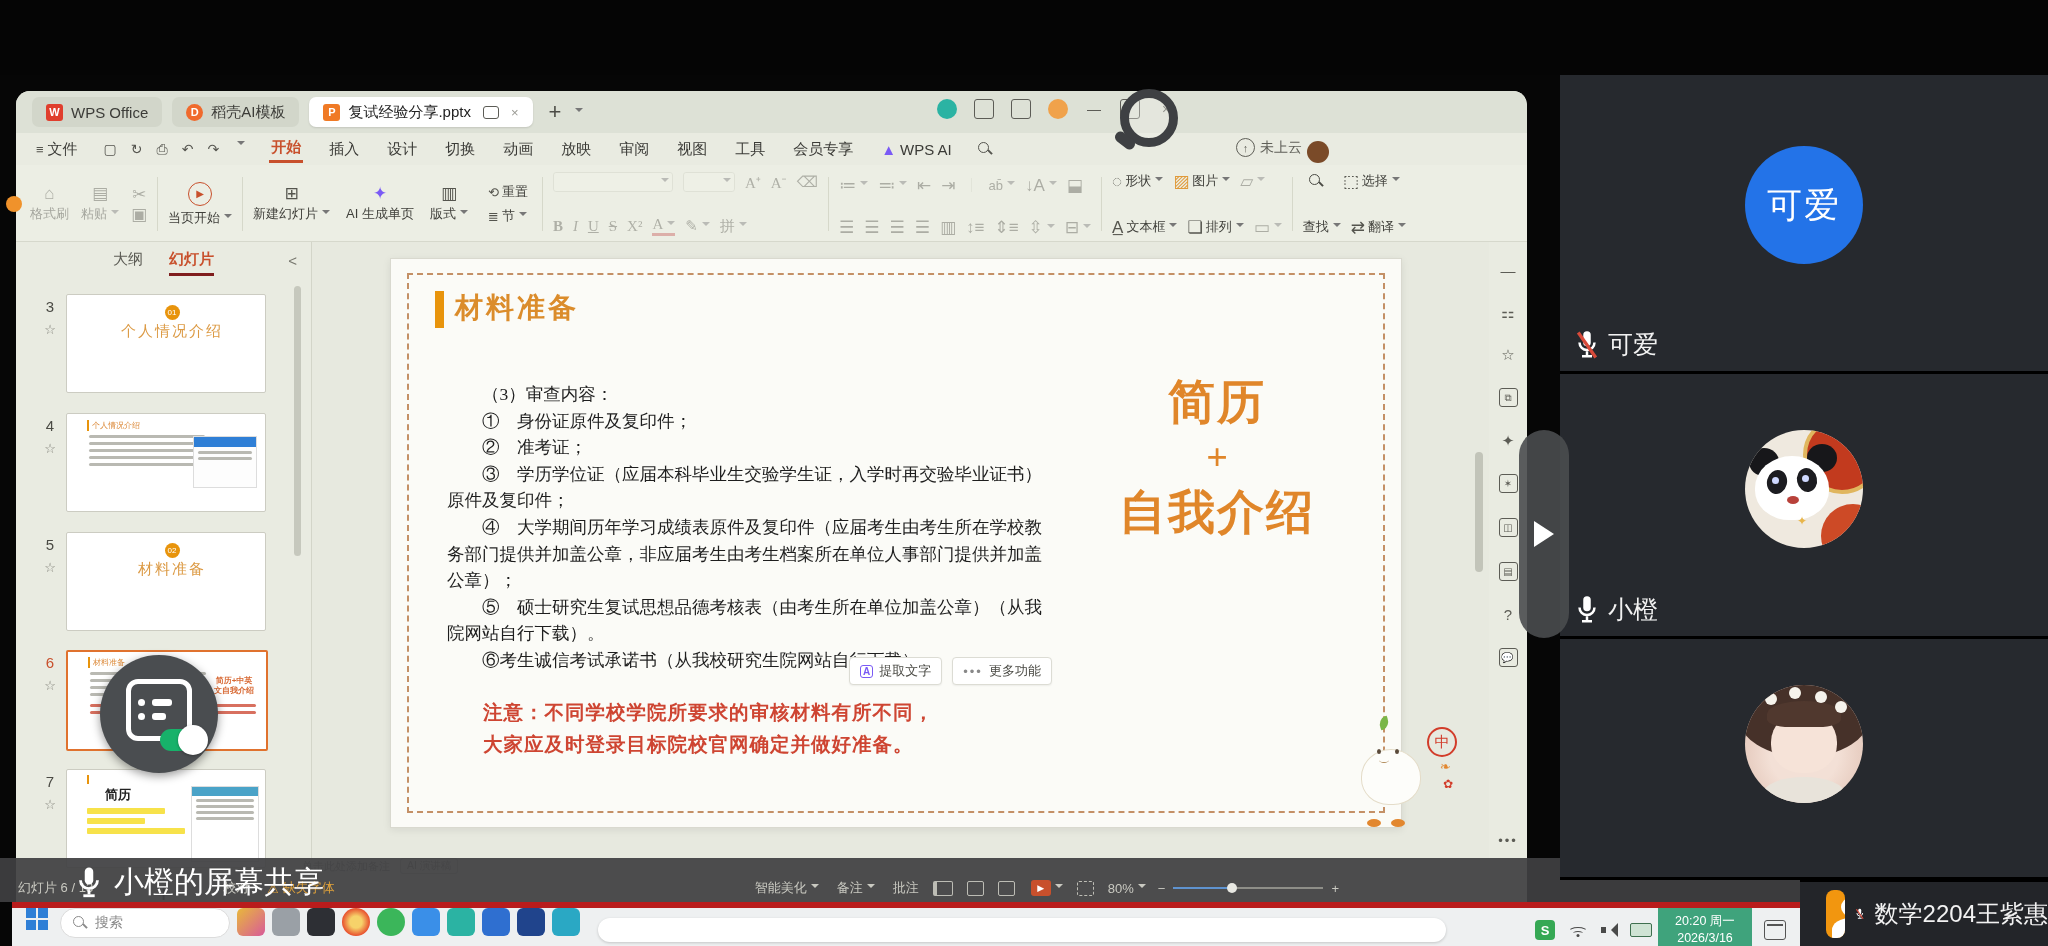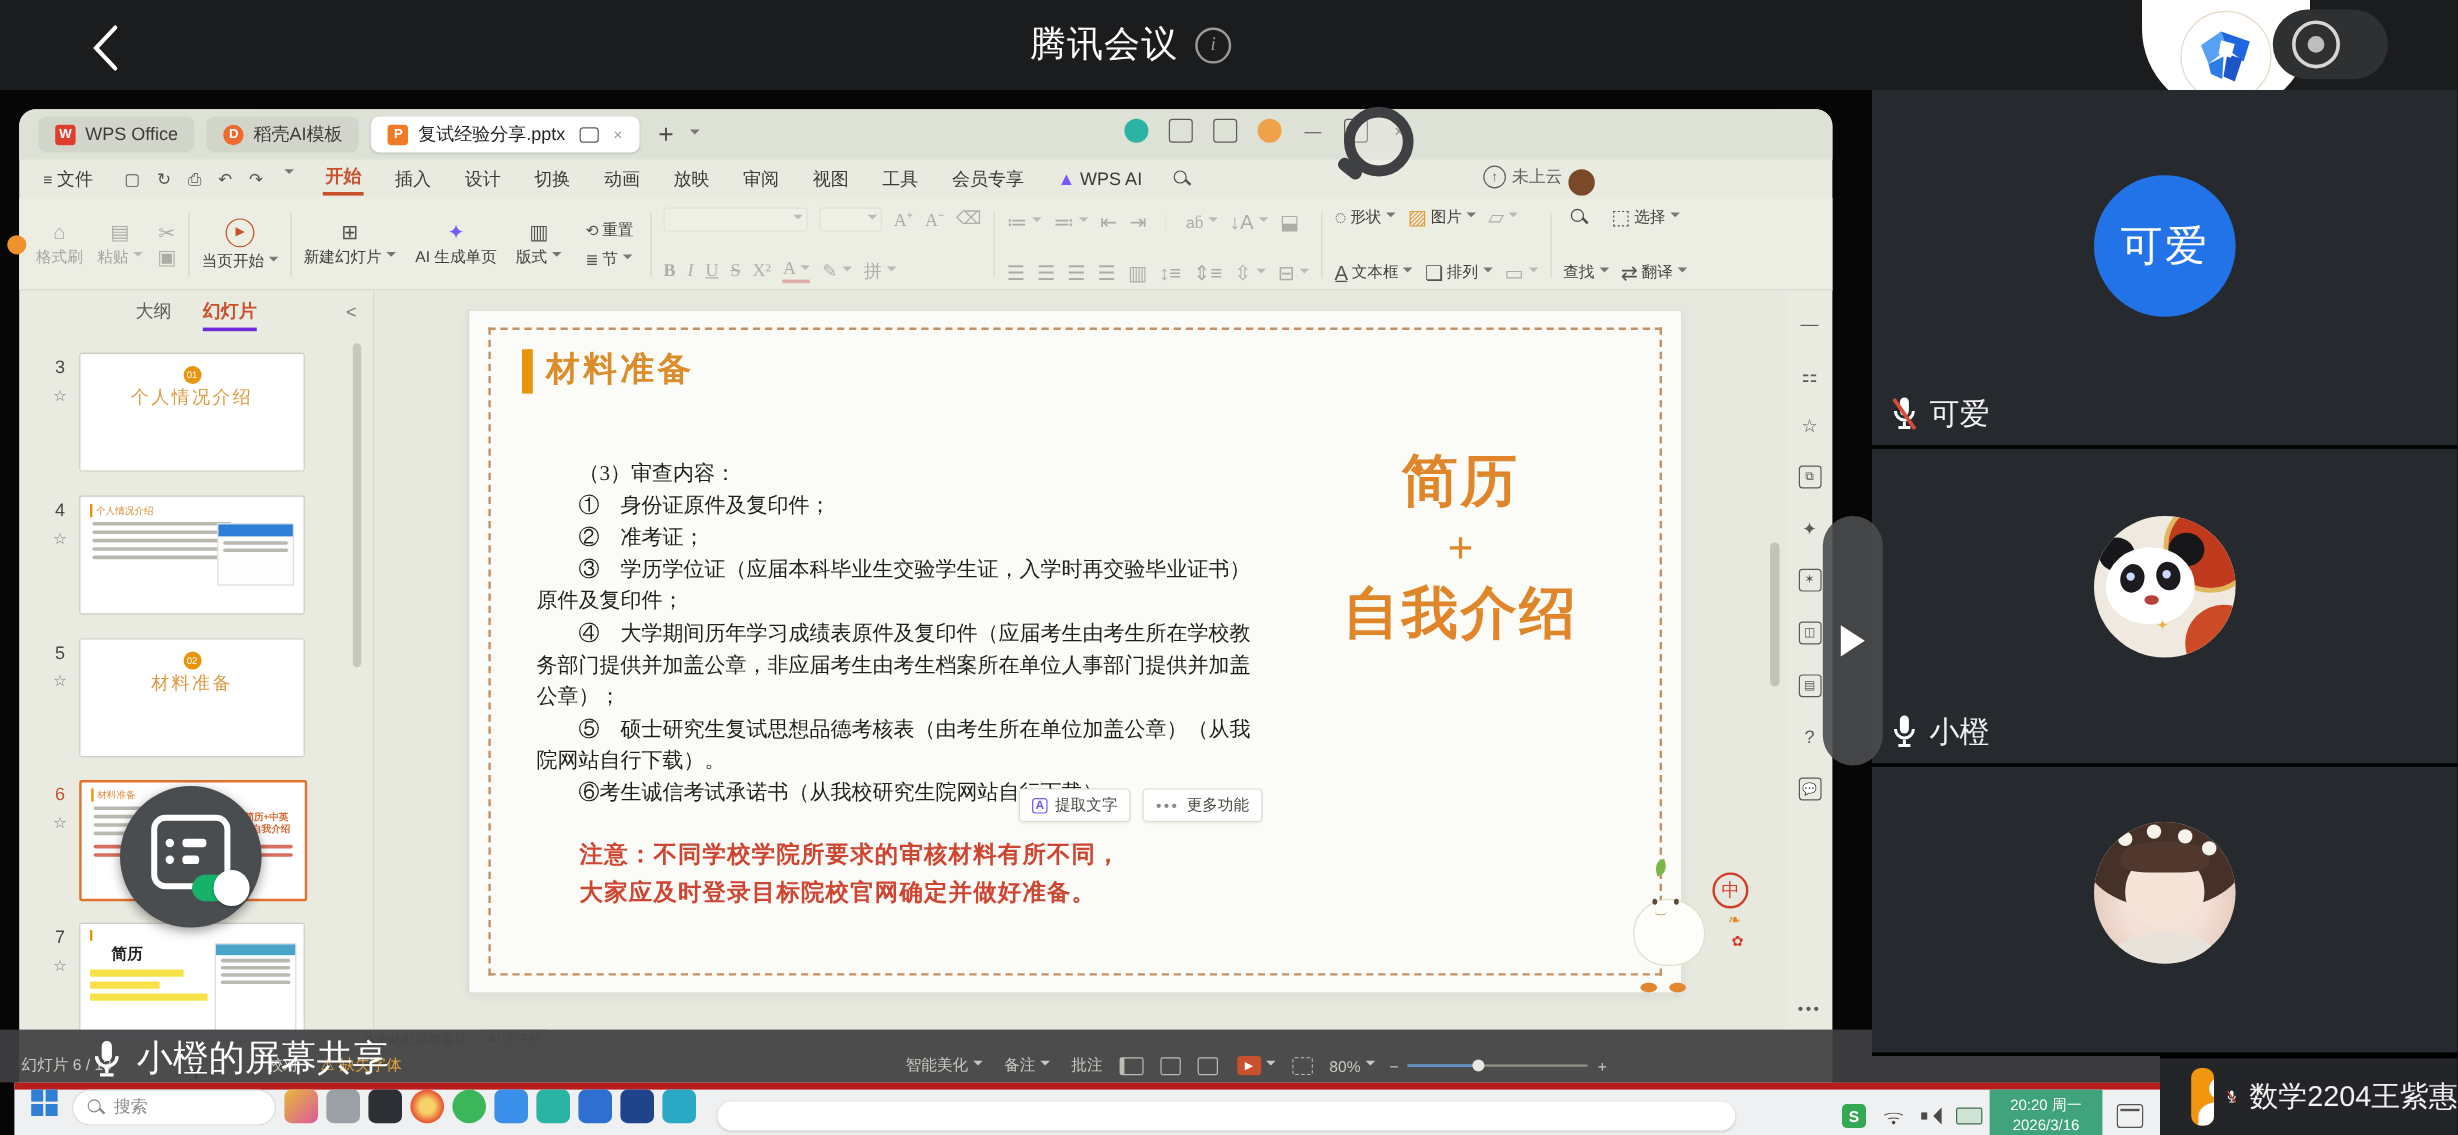--- a/index.html
+++ b/index.html
@@ -54,25 +54,25 @@
   .rico{font-size:17px;color:#55554e;line-height:1;}
   .playc{width:22px;height:22px;border:1.6px solid #c8502c;border-radius:50%;color:#c8502c;font-size:10px;display:flex;align-items:center;justify-content:center;}
   .fbox{width:120px;height:20px;border:1px solid #cfd1c5;border-radius:3px;background:#f2f4ea;display:flex;align-items:center;justify-content:flex-end;padding-right:3px;box-sizing:border-box;}
   .fbox.small{width:52px;}
   .fmt{font-family:"Liberation Serif",serif;font-size:15px;color:#5a5a52;}
   
   #content{left:0;top:151px;width:100%;height:616px;display:flex;}
   
   #panel{width:296px;height:100%;border-right:1px solid #d3d5c9;position:relative;box-sizing:border-box;}
   #panel-head{position:absolute;left:0;top:8px;width:100%;display:flex;justify-content:center;gap:26px;font-size:15px;color:#5c5c55;}
-  #panel-head .sel{color:#c8502c;border-bottom:3px solid #6d28d9;padding-bottom:4px;font-weight:bold;}
+  #panel-head .sel{color:#c8502c;border-bottom:3px solid #7f1d1d;padding-bottom:4px;font-weight:bold;}
   #panel-colbtn{position:absolute;right:14px;top:10px;color:#77776e;font-size:15px;}
   .thumb-num{position:absolute;left:24px;width:20px;text-align:center;font-size:15px;color:#4a4a44;}
   .thumb-star{position:absolute;left:24px;width:20px;text-align:center;font-size:13px;color:#84847c;}
-  .thumb{position:absolute;left:50px;width:186px;height:97px;background:#fff;border:1px solid #ccccc2;border-radius:2px;overflow:hidden;}
+  .thumb{position:absolute;left:50px;width:186px;height:97px;background:#fff;border:1px solid #ccccc2;border-radius:2px;overflow:hidden;padding-left:12px;}
   .thumb.sel{border:2px solid #e0722e;}
   .tt-badge{width:15px;height:15px;border-radius:50%;background:#e8940c;color:#fff;font-size:8px;display:flex;align-items:center;justify-content:center;margin:10px auto 2px;}
   .tt-title{text-align:center;color:#dc9a44;font-size:15px;font-family:"Liberation Serif",serif;letter-spacing:2px;}
   .tline{height:3px;background:#b9b9b2;border-radius:2px;margin:4px 10px 0;}
   .tline.short{margin-right:60px;}
   .ytext{background:#f7e24a;height:6px;margin:4px 8px 0;border-radius:1px;}
   #panel-scroll{position:absolute;right:10px;top:44px;width:7px;height:270px;background:#c6c8bd;border-radius:4px;}
   #add-slide{position:absolute;left:0;width:100%;bottom:-42px;text-align:center;font-size:26px;color:#3c3c36;}
   
   #canvas{flex:1;position:relative;background:#e7e9df;}
@@ -184,45 +184,20 @@
   #floatwidget .b2{position:absolute;left:52px;top:58px;width:14px;height:7px;border-radius:3px;background:#fff;}
   #floatwidget .tog{position:absolute;left:60px;top:74px;width:40px;height:22px;border-radius:12px;background:#17b26a;}
   #floatwidget .knob{position:absolute;left:78px;top:70px;width:30px;height:30px;border-radius:50%;background:#fff;box-shadow:0 1px 3px rgba(0,0,0,.3);}
   #edge-dot{left:6px;top:196px;width:16px;height:16px;border-radius:50%;background:#f0922b;z-index:25;}
   .mini-or{color:#d86a35;font-size:8px;line-height:1.3;font-weight:bold;text-align:center;}
 </style>
 </head>
 <body>
 <div id="stage">
 
-  <div id="topbar" class="abs">
-    <svg class="abs" style="left:74px;top:20px;" width="28" height="40" viewBox="0 0 28 40">
-        <polyline points="22,3 6,20 22,37" fill="none" stroke="#fff" stroke-width="3.5" stroke-linecap="round"></polyline>
-      </svg>
-    <div id="title-wrap" class="abs">
-      <span id="meeting-title">腾讯会议</span>
-      <span class="info-circ">i</span>
-    </div>
-    <div id="notch" class="abs">
-      <span class="ring">
-        <svg width="50" height="46" viewBox="0 0 48 44">
-          <path d="M4,13 L20,2 L25,16 L10,28 Z" fill="#58a0f2"></path>
-          <path d="M20,2 L43,10 L38,26 L25,16 Z" fill="#1f66e0"></path>
-          <path d="M10,28 L22,22 L21,40 L12,36 Z" fill="#2b7ce5"></path>
-          <path d="M25,20 L37,24 L31,42 L22,38 Z" fill="#1b55c8"></path>
-          <path d="M20,9 L31,12 L28,23 L18,20 Z" fill="#ffffff"></path>
-        </svg>
-      </span>
-    </div>
-    <div id="record-pill" class="abs">
-      <span class="oring">
-          <span class="odot"></span>
-        </span>
-    </div>
-  </div>
 
   <div id="share" class="abs">
     <div id="wps" class="abs">
 
       <div id="tabrow">
         <div class="tab">
           <span class="tlogo" style="background:#e03e2d;">W</span>
           <span>WPS Office</span>
         </div>
         <div class="tab">

